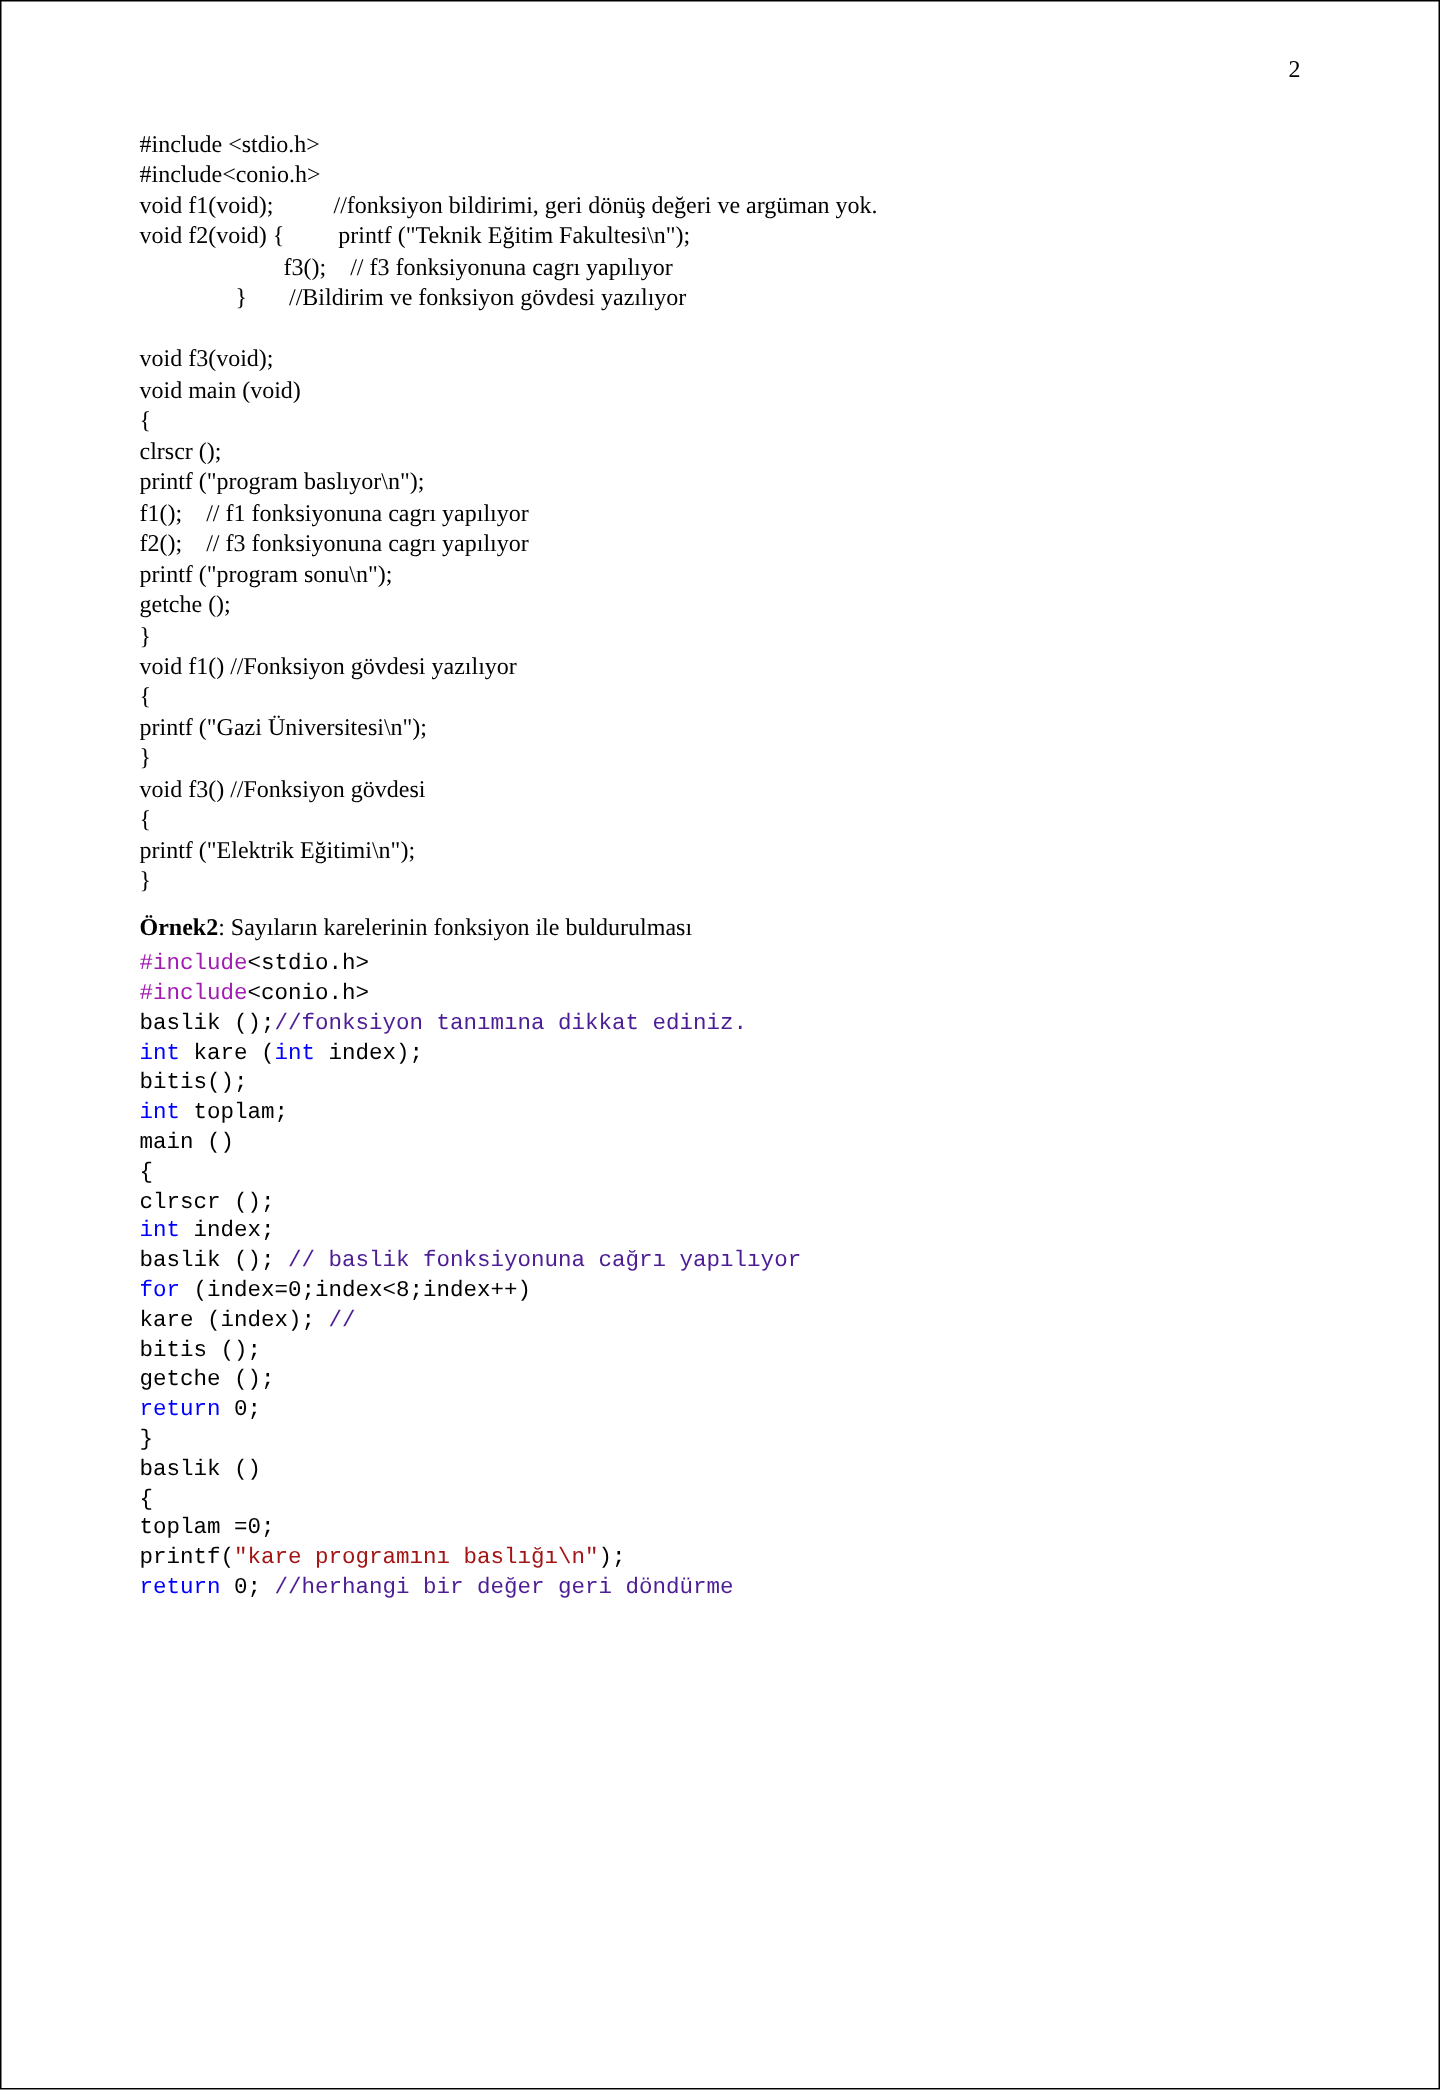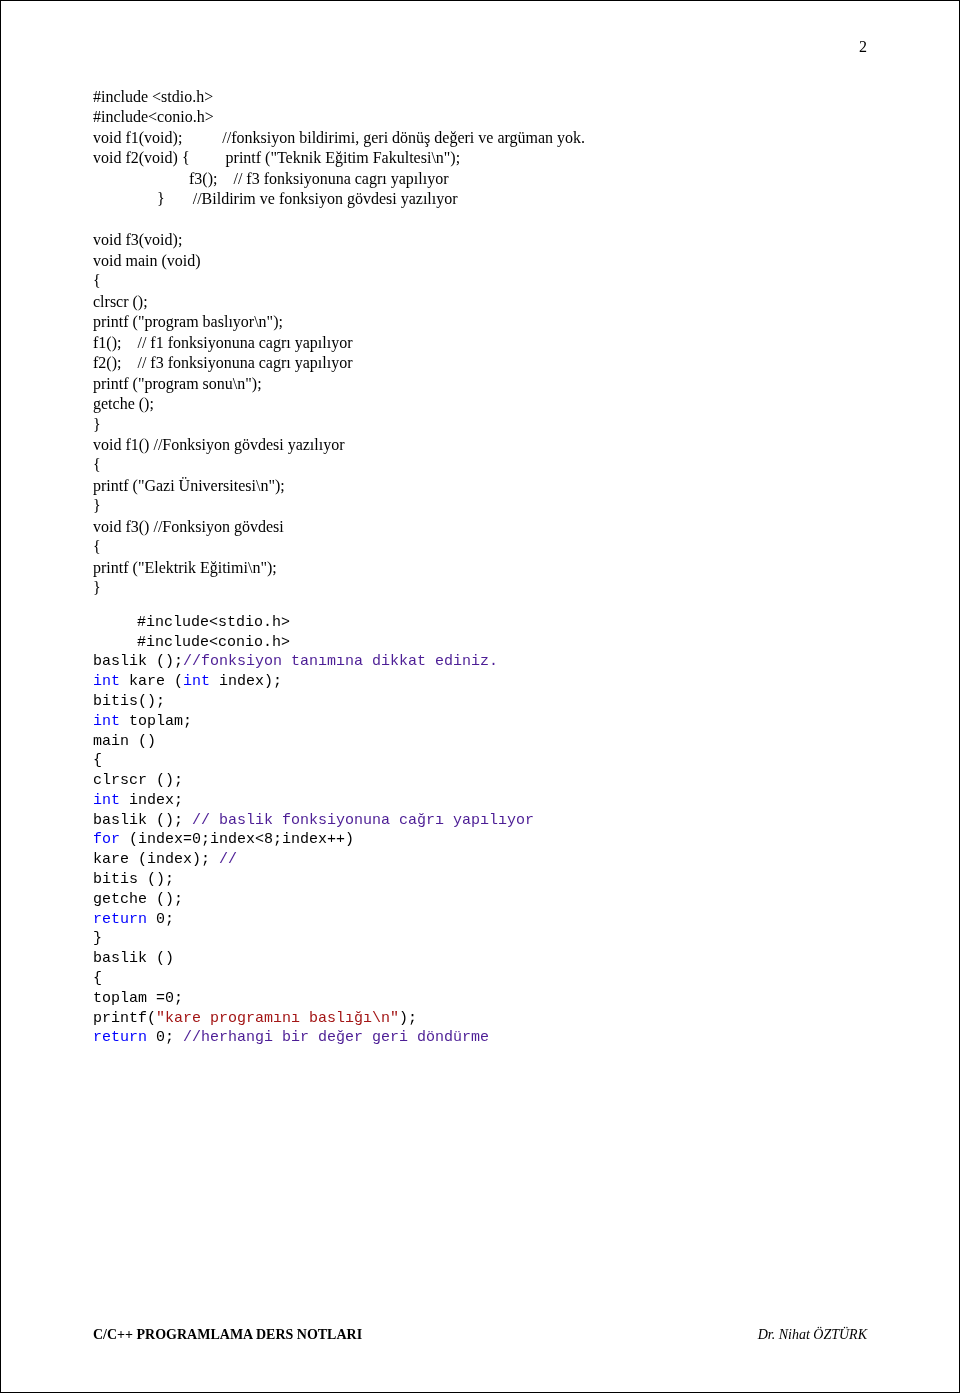--- a/index.html
+++ b/index.html
@@ -37,21 +37,21 @@
     white-space: pre;
     font-family: Liberation Serif, serif;
     font-size: 16px;
     line-height: 1.28;
   }
   .code-block.mono {
     font-family: "Courier New", Courier, monospace;
     font-size: 15px;
     line-height: 1.32;
   }
-  .code-block.mono .k  { color: #000000; margin-left: 44px; } 
+  .code-block.mono .k  { color: #a21caf; } 
   .code-block.mono .t  { color: #0000ff; text-align: center; } 
   .code-block.mono .s  { color: #a31515; } 
   .code-block.mono .c  { color: #4c1d95; } 
   .footer {
     position: absolute;
     bottom: 48px;
     left: 92px;
     right: 92px;
     display: flex;
     justify-content: space-between;
@@ -92,20 +92,19 @@
 {
 printf ("Gazi Üniversitesi\n");
 }
 void f3() //Fonksiyon gövdesi
 {
 printf ("Elektrik Eğitimi\n");
 }</div>
 
   <div class="spacer-sm"></div>
 
+  <div class="section-title">
+    <span class="bold">Örnek2</span><span>: Sayıların karelerinin fonksiyon ile buldurulması</span>
+  </div>
 
   <div class="code-block mono" id="section2-code"><div><span class="k">#include</span><span>&lt;stdio.h&gt;</span></div><div><span class="k">#include</span><span>&lt;conio.h&gt;</span></div><div><span>baslik ();</span><span class="c">//fonksiyon tanımına dikkat ediniz.</span></div><div><span class="t">int</span><span> kare (</span><span class="t">int</span><span> index);</span></div><div><span>bitis();</span></div><div><span class="t">int</span><span> toplam;</span></div><div><span>main ()</span></div><div><span>{</span></div><div><span>clrscr ();</span></div><div><span class="t">int</span><span> index;</span></div><div><span>baslik (); </span><span class="c">// baslik fonksiyonuna cağrı yapılıyor</span></div><div><span class="t">for</span><span> (index=0;index&lt;8;index++)</span></div><div><span>kare (index); </span><span class="c">//</span></div><div><span>bitis ();</span></div><div><span>getche ();</span></div><div><span class="t">return</span><span> 0;</span></div><div><span>}</span></div><div><span>baslik ()</span></div><div><span>{</span></div><div><span>toplam =0;</span></div><div><span>printf(</span><span class="s">"kare programını baslığı\n"</span><span>);</span></div><div><span class="t">return</span><span> 0; </span><span class="c">//herhangi bir değer geri döndürme</span></div></div>
 
-  <div class="footer">
-    <span class="title">C/C++ PROGRAMLAMA DERS NOTLARI</span>
-    <span class="author">Dr. Nihat ÖZTÜRK</span>
-  </div>
 </div>
 
 </body></html>

